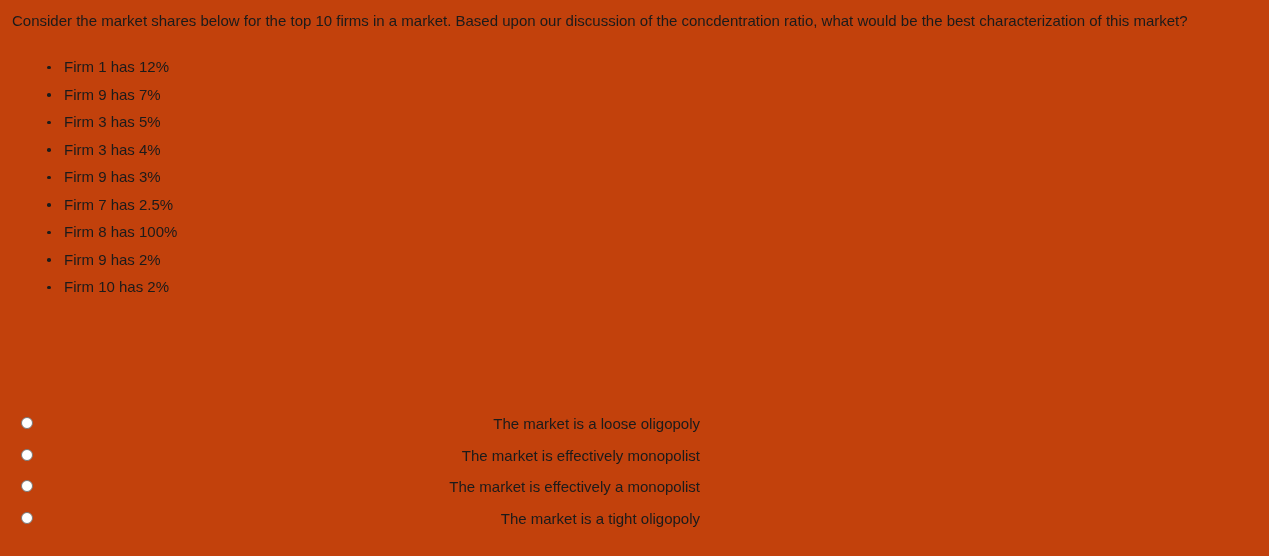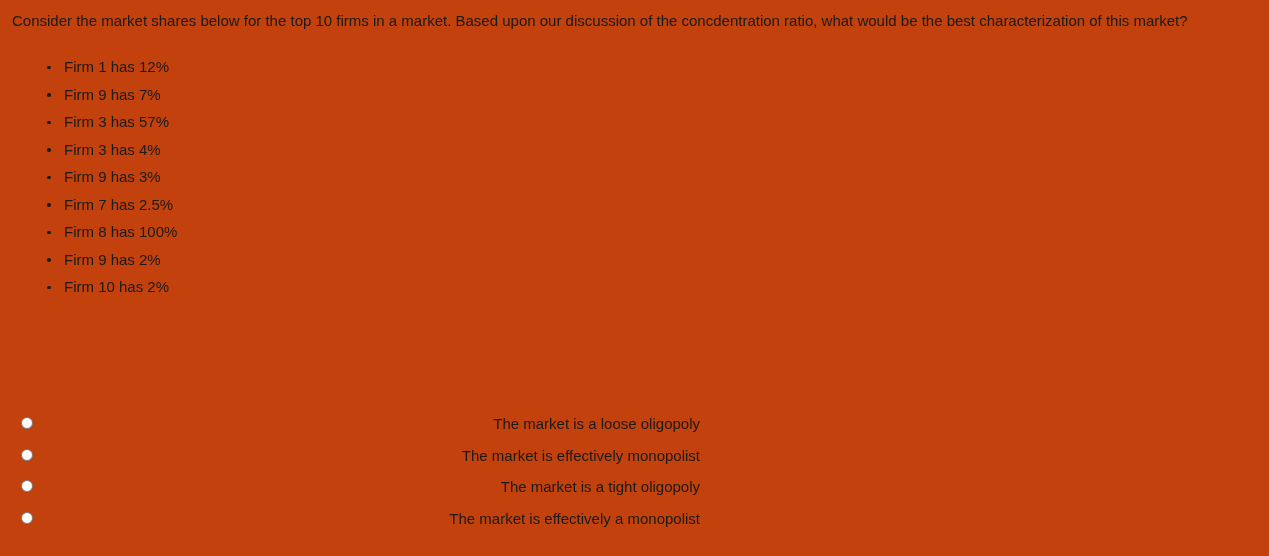--- a/index.html
+++ b/index.html
@@ -106,21 +106,21 @@
   <div class="prompt">Consider the market shares below for the top 10 firms in a market. Based upon our discussion of the concdentration ratio, what would be the best characterization of this market?</div>
 
   <ul class="firm-list">
     <li class="firm-item">
       <span>Firm 1 has 12%</span>
     </li>
     <li class="firm-item">
       <span>Firm 9 has 7%</span>
     </li>
     <li class="firm-item">
-      <span>Firm 3 has 57%</span>
+      <span>Firm 3 has 5%</span>
     </li>
     <li class="firm-item">
       <span>Firm 3 has 4%</span>
     </li>
     <li class="firm-item">
       <span>Firm 9 has 3%</span>
     </li>
     <li class="firm-item">
       <span>Firm 7 has 2.5%</span>
     </li>
@@ -142,23 +142,23 @@
       <span class="option-label">The market is a loose oligopoly</span>
     </div>
 
     <div class="option-row">
       <span class="radio-circle"></span>
       <span class="option-label">The market is effectively monopolist</span>
     </div>
 
     <div class="option-row">
       <span class="radio-circle"></span>
-      <span class="option-label">The market is a tight oligopoly</span>
+      <span class="option-label">The market is effectively a monopolist</span>
     </div>
 
     <div class="option-row">
       <span class="radio-circle"></span>
-      <span class="option-label">The market is effectively a monopolist</span>
+      <span class="option-label">The market is a tight oligopoly</span>
     </div>
 
   </div>
 
 </div>
 
 </body></html>

